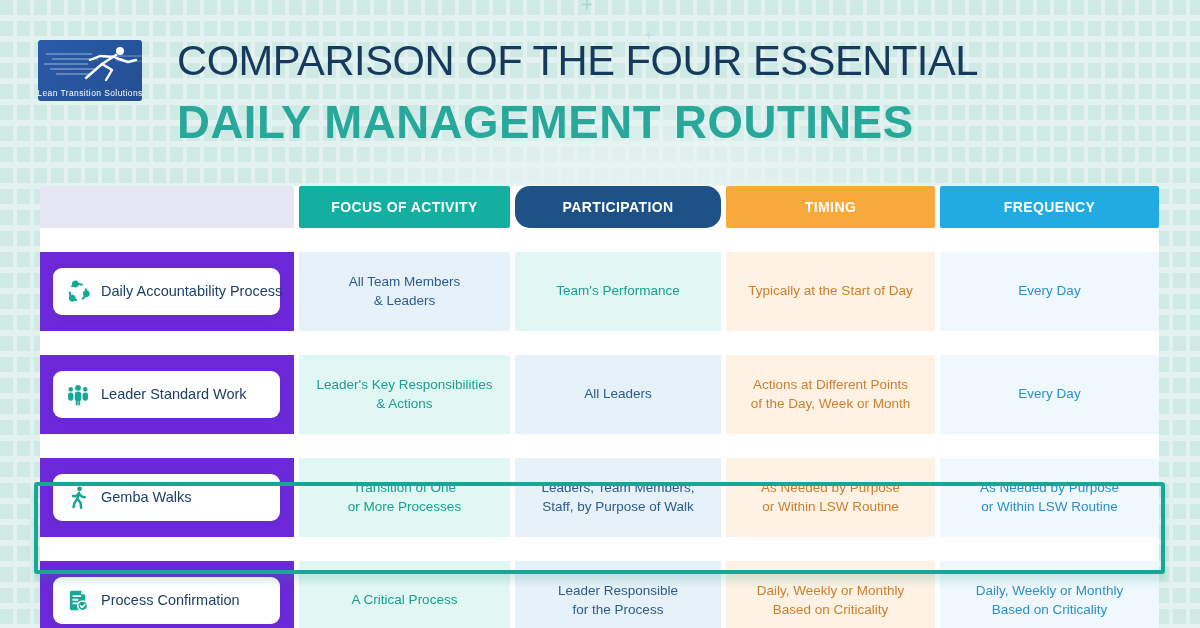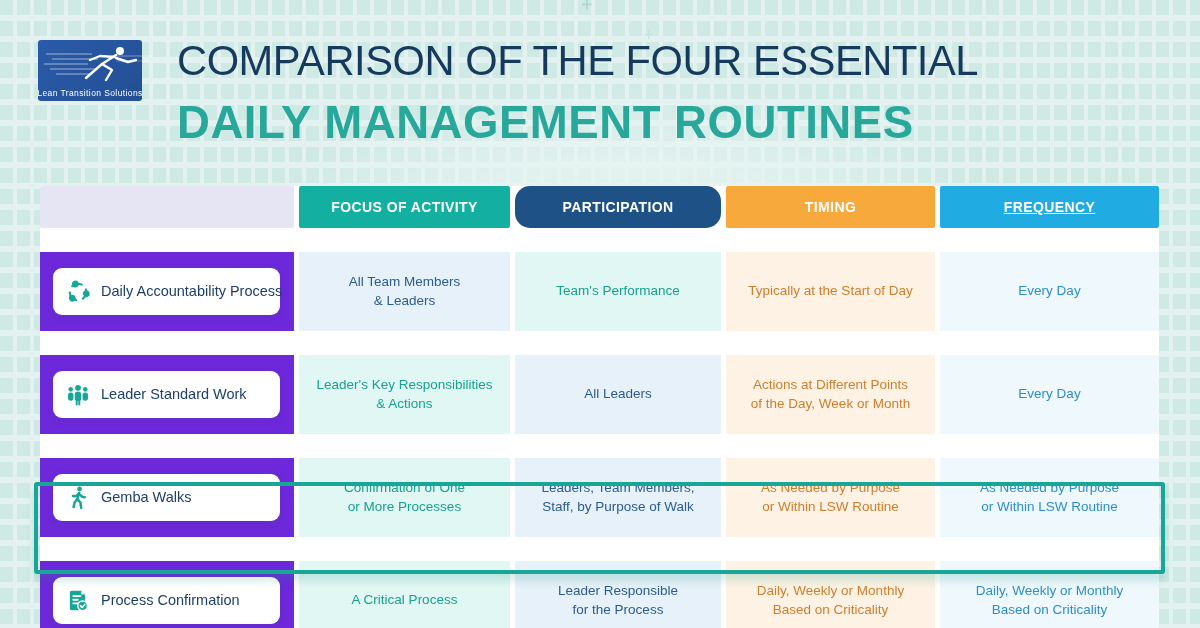--- a/index.html
+++ b/index.html
@@ -118,21 +118,21 @@
 
 <div class="title-1">COMPARISON OF THE FOUR ESSENTIAL</div>
 <div class="title-2">DAILY MANAGEMENT ROUTINES</div>
 
 <div class="table-panel">
 
   <div class="hcell hcell-empty"></div>
   <div class="hcell" style="background-color: rgb(19, 176, 161);">FOCUS OF ACTIVITY</div>
   <div class="hcell" style="background-color: rgb(30, 82, 134); border-radius: 15px;">PARTICIPATION</div>
   <div class="hcell" style="background-color: rgb(248, 169, 59);">TIMING</div>
-  <div class="hcell" style="background-color: rgb(32, 171, 226); text-decoration: underline;">FREQUENCY</div>
+  <div class="hcell" style="background-color: rgb(32, 171, 226);">FREQUENCY</div>
 
   <div class="cell cell-label">
     <div class="pill">
       <svg width="26" height="26" viewBox="0 0 24 24">
         <g transform="rotate(-18 12 12)">
           <circle cx="12" cy="12" r="7.6" fill="none" stroke="#16a796" stroke-width="2" stroke-dasharray="9.5 6.5" stroke-linecap="round"></circle>
           <circle cx="12" cy="4.2" r="3.1" fill="#16a796"></circle>
           <circle cx="5.2" cy="15.9" r="3.1" fill="#16a796"></circle>
           <circle cx="18.8" cy="15.9" r="3.1" fill="#16a796"></circle>
         </g>
@@ -177,21 +177,21 @@
         <g stroke="#16a796" stroke-width="2.3" fill="none" stroke-linecap="round" stroke-linejoin="round">
           <path d="M13 7.2 11.4 13l2.9 3.2.6 5"></path>
           <path d="M11.4 13l-2.5 3.2-1 4.2"></path>
           <path d="M12.8 8.2l3.1 2.6 2.3.5"></path>
           <path d="M12.4 8.6 9.6 10.4l-2.3-.3"></path>
         </g>
       </svg>
       <span>Gemba Walks</span>
     </div>
   </div>
-  <div class="cell c-focus">Confirmation of One
+  <div class="cell c-focus">Transition of One
 or More Processes</div>
   <div class="cell c-part">Leaders, Team Members,
 Staff, by Purpose of Walk</div>
   <div class="cell c-time">As Needed by Purpose
 or Within LSW Routine</div>
   <div class="cell c-freq">As Needed by Purpose
 or Within LSW Routine</div>
 
   <div class="cell cell-label">
     <div class="pill">

